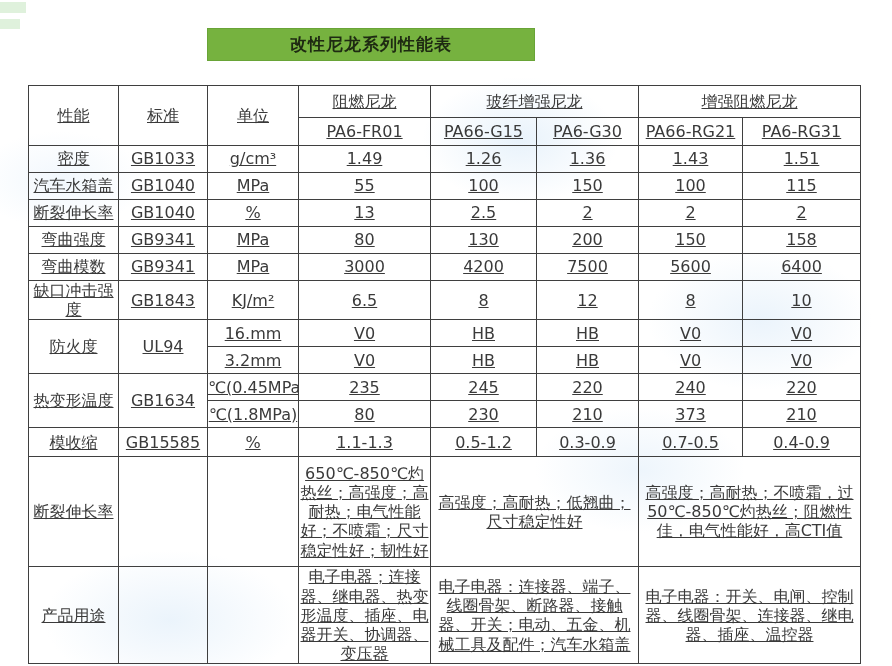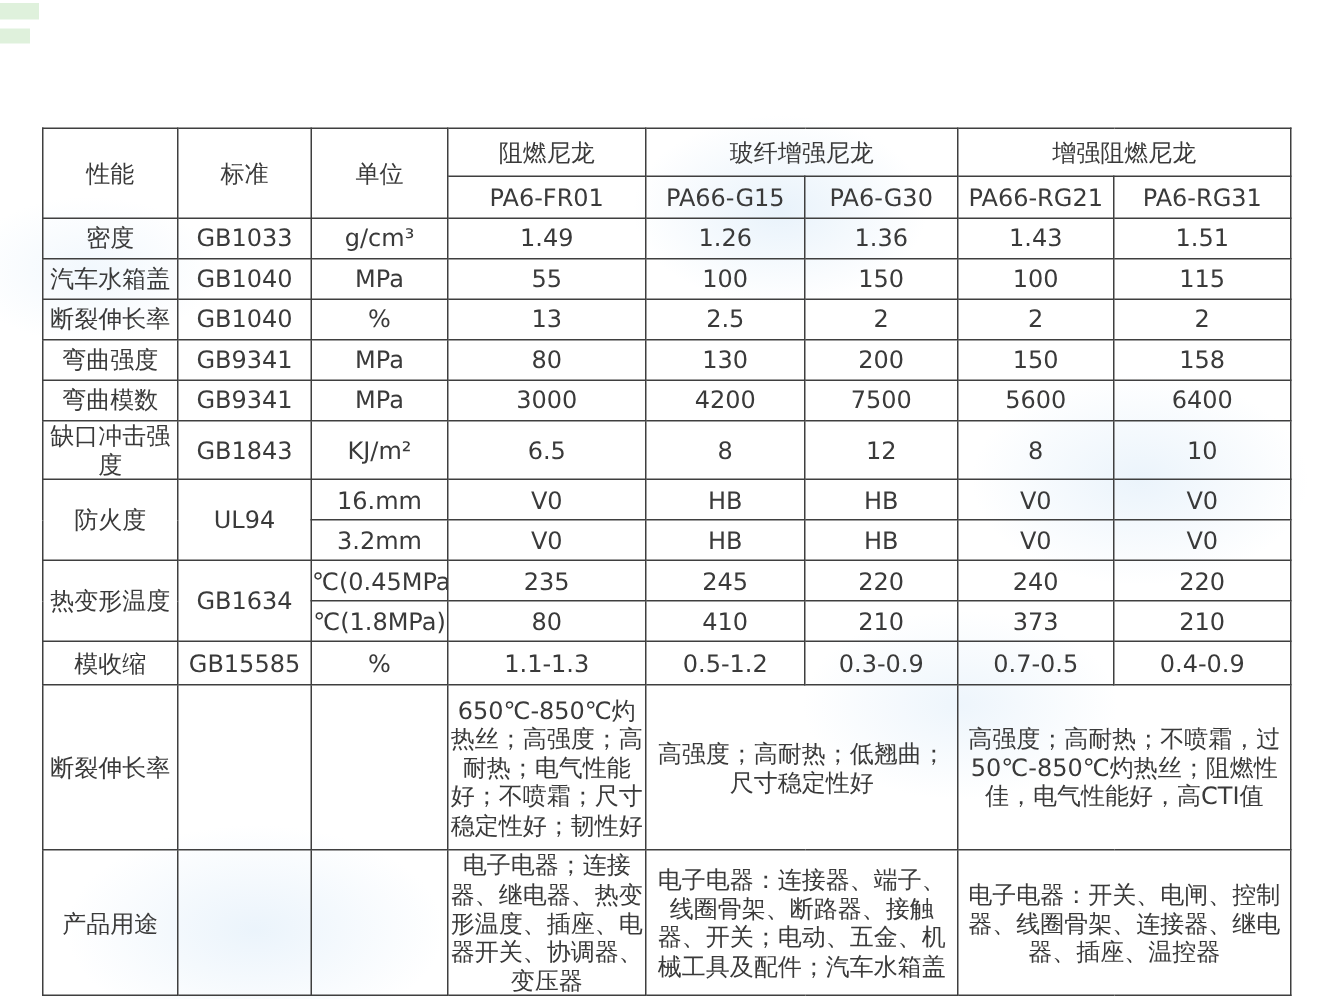--- a/index.html
+++ b/index.html
@@ -19,38 +19,41 @@
   .corner-a{top:2px;width:26px;height:11px;}
   .corner-b{top:19px;width:20px;height:10px;}
   .title-banner{
     position:absolute;left:207px;top:28px;width:328px;height:33px;
     background:#76b23f;border:1px solid #69a437;box-sizing:border-box;
     display:flex;align-items:center;justify-content:center;
     font-size:17px;font-weight:bold;color:#1e2a12;letter-spacing:1px;
   }
   table.perf{
     position:absolute;left:28px;top:85px;width:832px;
-    border-collapse:collapse;table-layout:fixed;
+    border-collapse:collapse;table-layout:fixed;text-decoration:underline;
   }
   table.perf td{
     border:1.5px solid #3f3f3f;text-align:center;vertical-align:middle;
     padding:0;font-size:16px;overflow:hidden;line-height:1.2;
   }
   tr.r32{height:32px} tr.r28{height:28px} tr.r27{height:27px}
   tr.r38{height:38px} tr.r29{height:29px} tr.r110{height:110px} tr.r90{height:90px}
   td.unit-small{font-size:14px;white-space:nowrap;}
   td.longtext{font-size:15px;line-height:1.42;padding:1px 2px;}
 </style>
 </head>
 <body>
 
 <div class="page">
   <div class="corner-a"></div>
   <div class="corner-b"></div>
 
+  <div class="title-banner">
+    <span>改性尼龙系列性能表</span>
+  </div>
 
   <table class="perf">
     <colgroup>
       <col style="width:90px">
         <col style="width:89px">
         <col style="width:91px">
       <col style="width:132px">
         <col style="width:106px">
         <col style="width:102px">
       <col style="width:104px">
@@ -165,21 +168,21 @@
       <td class="unit-small">℃(0.45MPa)</td>
       <td>235</td>
       <td>245</td>
       <td>220</td>
       <td>240</td>
       <td>220</td>
     </tr>
     <tr class="r27">
       <td class="unit-small">℃(1.8MPa)</td>
       <td>80</td>
-      <td>410</td>
+      <td>230</td>
       <td>210</td>
       <td>373</td>
       <td>210</td>
     </tr>
 
     <tr class="r29">
       <td>模收缩</td>
       <td>GB15585</td>
       <td>%</td>
       <td>1.1-1.3</td>

